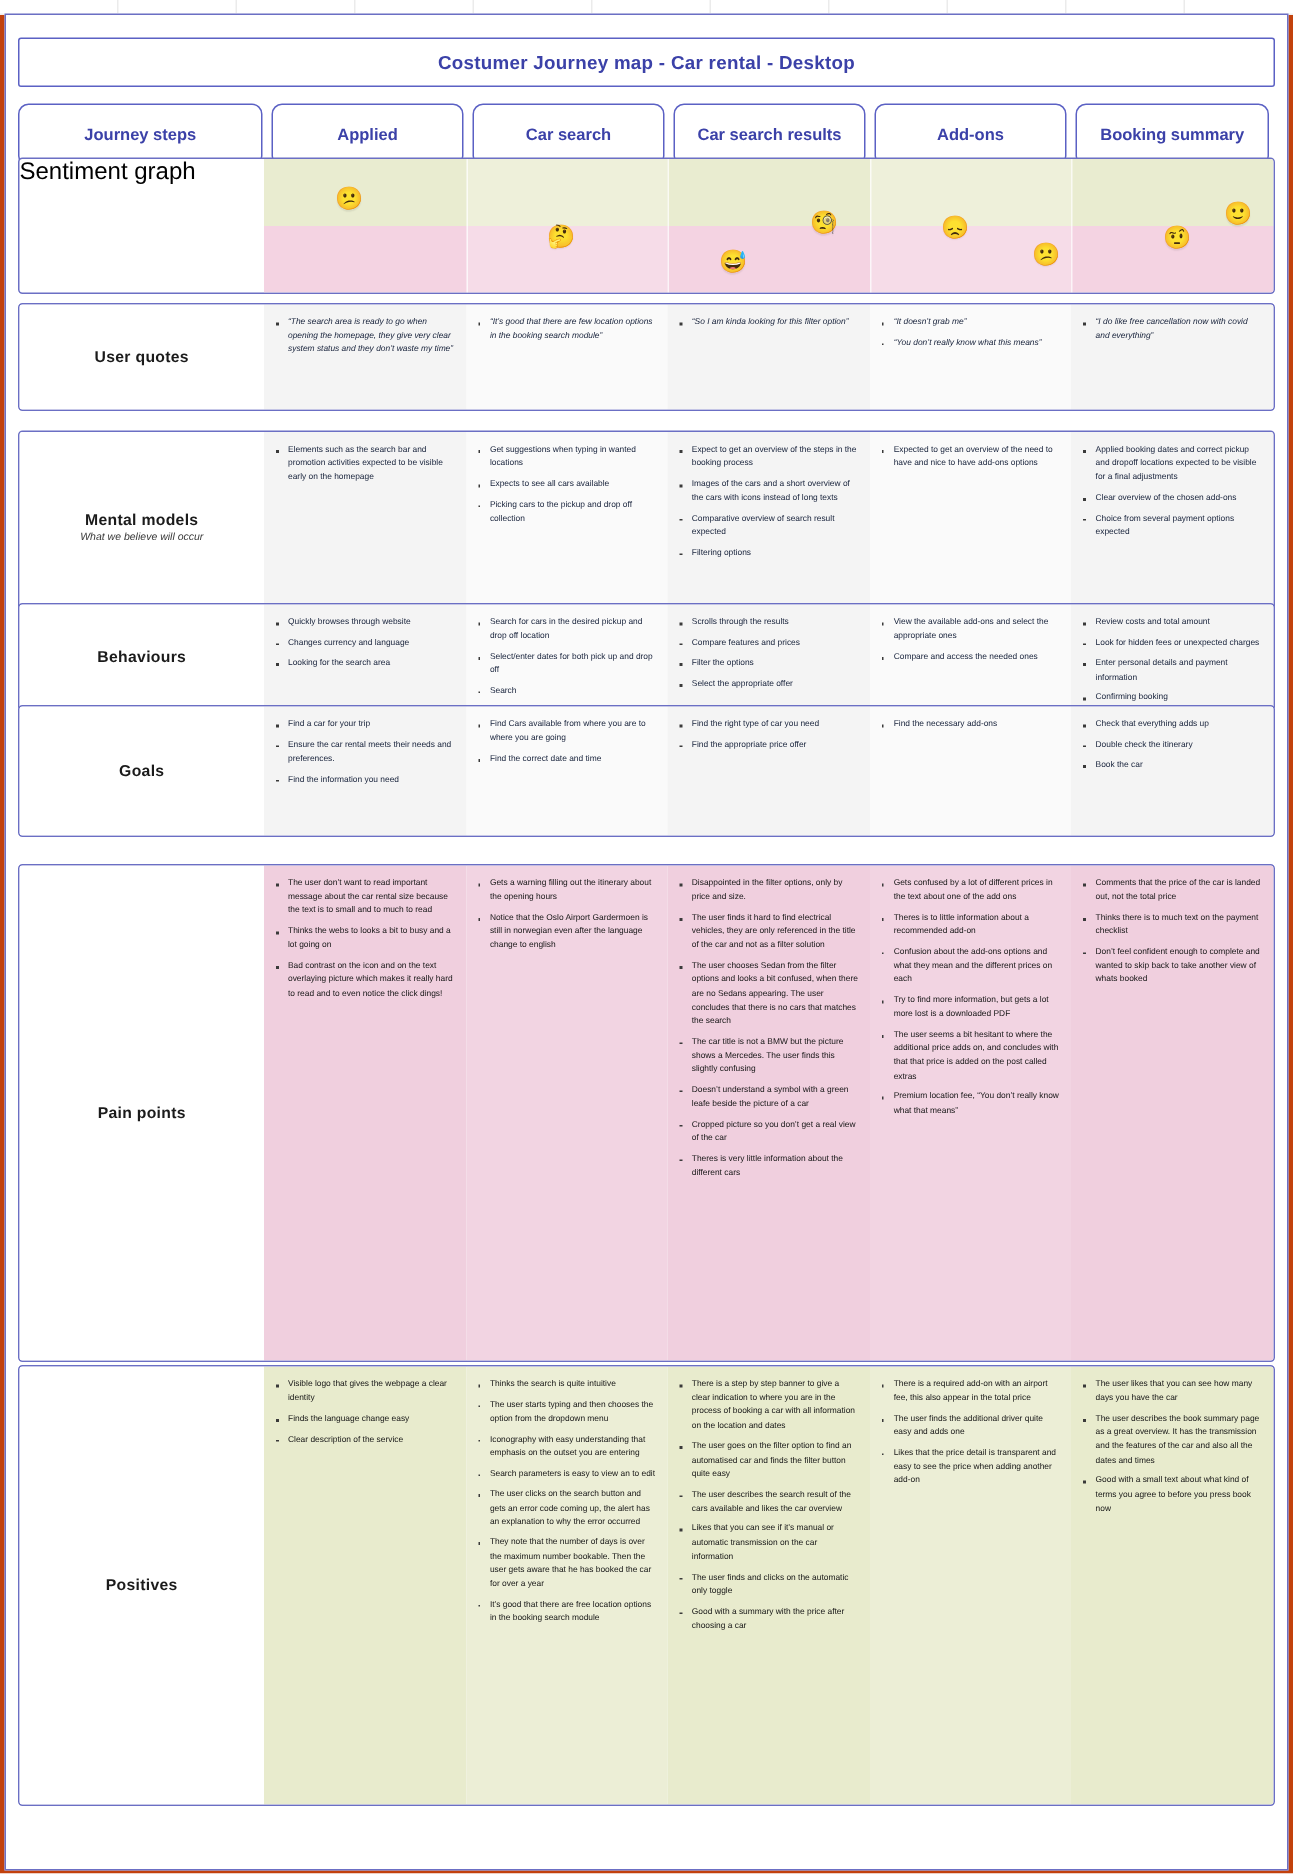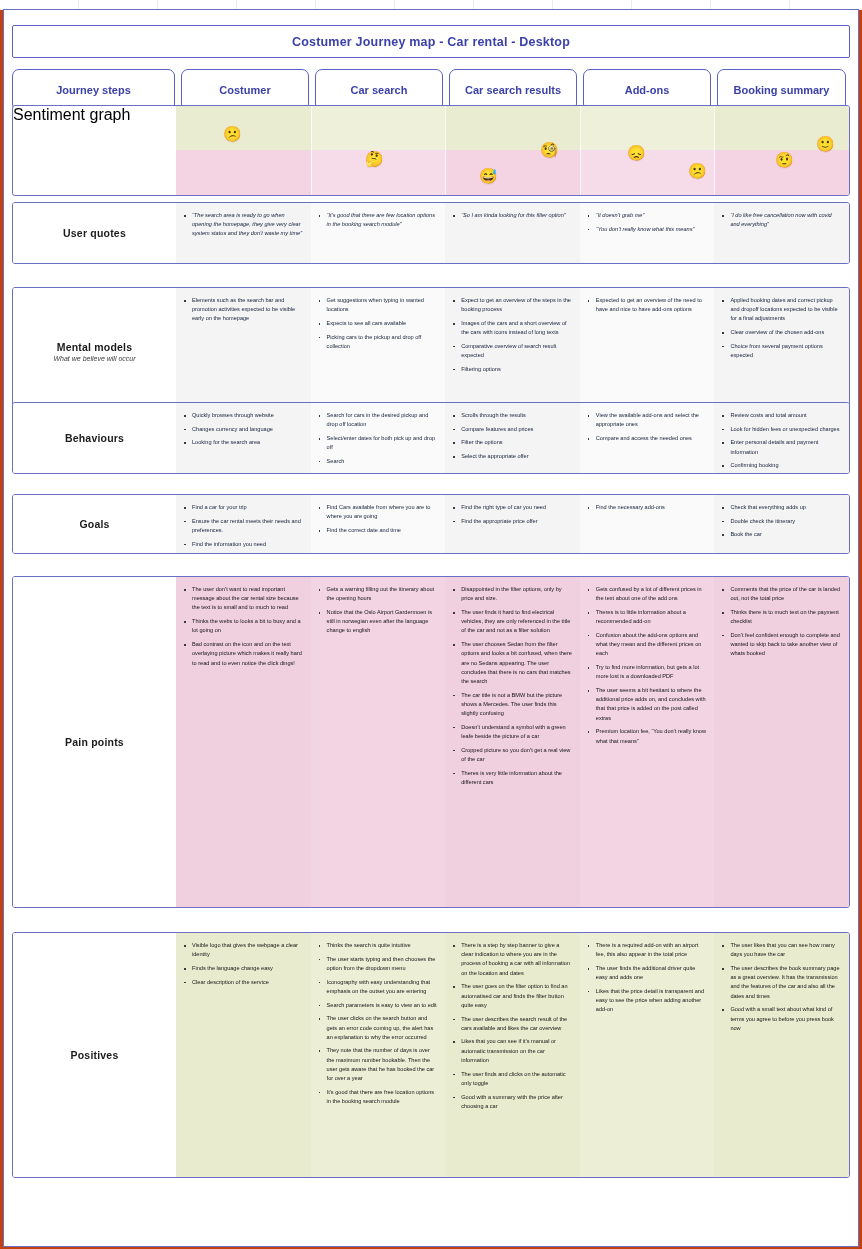--- a/index.html
+++ b/index.html
@@ -218,21 +218,21 @@
 
     <div class="title-bar">
       <span class="t">Costumer Journey map - Car rental - Desktop</span>
     </div>
 
     <div class="steps">
       <div class="pill" style="flex-basis:163px">
         <span>Journey steps</span>
       </div>
       <div class="pill" style="flex-basis:128px">
-        <span>Costumer</span>
+        <span>Applied</span>
       </div>
       <div class="pill" style="flex-basis:128px">
         <span>Car search</span>
       </div>
       <div class="pill" style="flex-basis:128px">
         <span>Car search results</span>
       </div>
       <div class="pill" style="flex-basis:128px">
         <span>Add-ons</span>
       </div>
@@ -256,21 +256,21 @@
           <div class="emoji" style="left: 29.5%; top: 58%;">🤔</div>
           <div class="emoji" style="left: 46.5%; top: 77%;">😅</div>
           <div class="emoji" style="left: 55.5%; top: 48%;">🧐</div>
           <div class="emoji" style="left: 68.5%; top: 52%;">😞</div>
           <div class="emoji" style="left: 77.5%; top: 72%;">😕</div>
           <div class="emoji" style="left: 90.5%; top: 60%;">🤨</div>
           <div class="emoji" style="left: 96.5%; top: 42%;">🙂</div>
         </div>
     </div>
 
-    <div class="row zebra" style="top:192px;height:62px">
+    <div class="row zebra" style="top:192px;height:72px">
       <div class="label-cell">
         <div class="main">User quotes</div>
       </div>
       <div class="cell">
           <ul class="bl quotes">
             <li>“The search area is ready to go when opening the homepage, they give very clear system status and they don’t waste my time”</li>
           </ul>
         </div>
       <div class="cell">
           <ul class="bl quotes">
@@ -369,21 +369,21 @@
       <div class="cell">
           <ul class="bl">
             <li>Review costs and total amount</li>
             <li>Look for hidden fees or unexpected charges</li>
             <li>Enter personal details and payment information</li>
             <li>Confirming booking</li>
           </ul>
         </div>
     </div>
 
-    <div class="row zebra" style="top:484px;height:60px">
+    <div class="row zebra" style="top:460px;height:88px">
       <div class="label-cell">
         <div class="main">Goals</div>
       </div>
       <div class="cell">
           <ul class="bl">
             <li>Find a car for your trip</li>
             <li>Ensure the car rental meets their needs and preferences.</li>
             <li>Find the information you need</li>
           </ul>
         </div>
@@ -453,21 +453,21 @@
         </div>
       <div class="cell alt">
           <ul class="bl">
             <li>Comments that the price of the car is landed out, not the total price</li>
             <li>Thinks there is to much text on the payment checklist</li>
             <li>Don’t feel confident enough to complete and wanted to skip back to take another view of whats booked</li>
           </ul>
         </div>
     </div>
 
-    <div class="row olive" style="top:922px;height:246px">
+    <div class="row olive" style="top:900px;height:294px">
       <div class="label-cell">
         <div class="main">Positives</div>
       </div>
       <div class="cell alt">
           <ul class="bl">
             <li>Visible logo that gives the webpage a clear identity</li>
             <li>Finds the language change easy</li>
             <li>Clear description of the service</li>
           </ul>
         </div>

